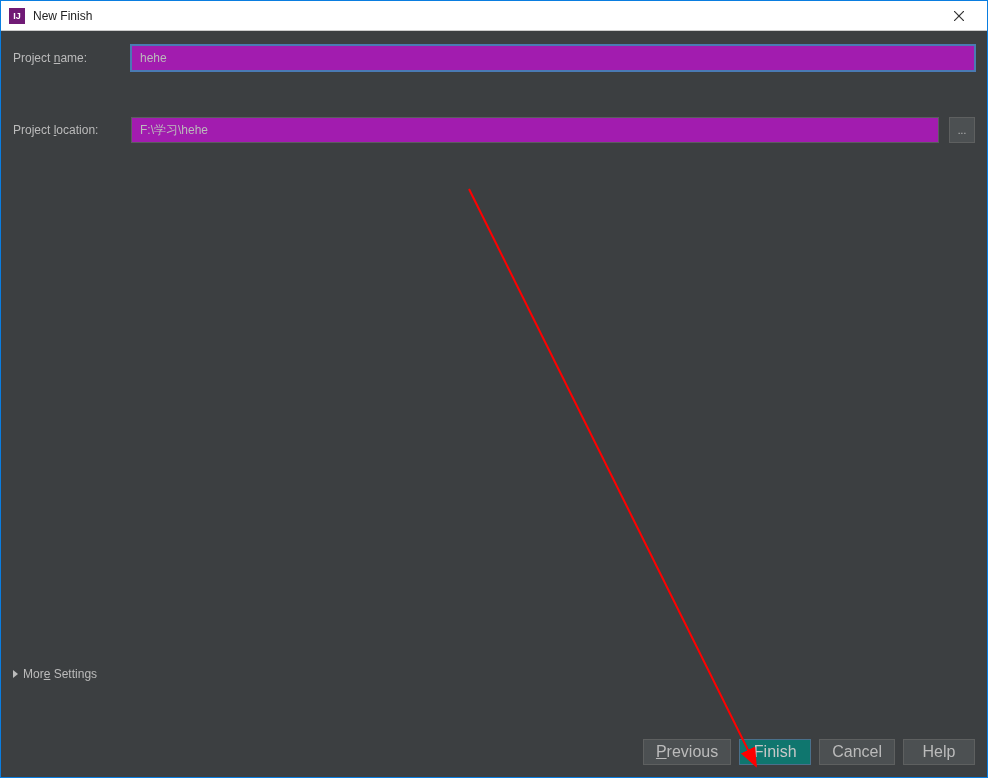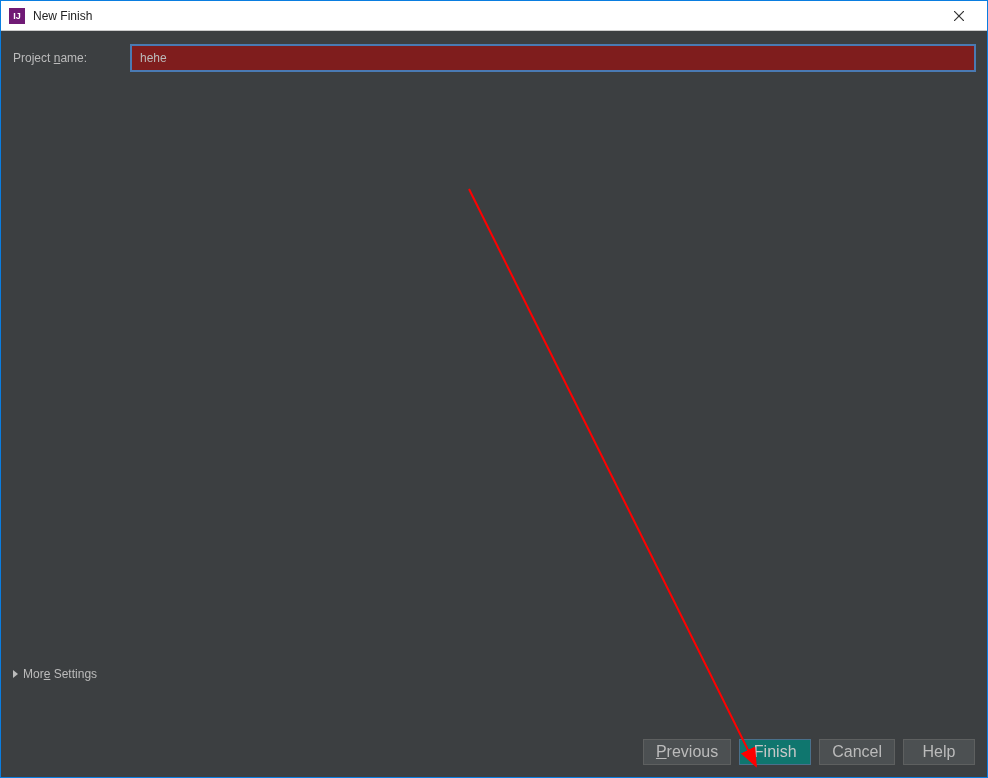--- a/index.html
+++ b/index.html
@@ -77,21 +77,21 @@
       font-size: 12px;
       width: 108px;
       flex-shrink: 0;
     }
     .underline {
       text-decoration: underline;
     }
     .text-input {
       flex: 1;
       height: 26px;
-      background: #7f1d1d;
+      background: #a21caf;
       border: 1px solid #5a5d5e;
       color: #bbbbbb;
       padding: 12px 8px;
       font-size: 12px;
       outline: none;
     }
     .text-input.focused {
       border: 1px solid #4a7ab3;
       box-shadow: 0 0 0 1px #4a7ab3;
     }
@@ -184,20 +184,27 @@
   </div>
 
   <div class="content-area">
     <div class="form-row">
       <div class="form-label">
         <span>Project </span><span class="underline">n</span><span>ame:</span>
       </div>
       <input type="text" class="text-input focused" value="hehe" style="">
     </div>
 
+    <div class="form-row">
+      <div class="form-label">
+        <span>Project </span><span class="underline">l</span><span>ocation:</span>
+      </div>
+      <input type="text" class="text-input" value="F:\学习\hehe" style="">
+      <div class="browse-btn">...</div>
+    </div>
 
     <div class="spacer"></div>
 
     <div class="more-settings">
       <div class="triangle-right"></div>
       <span><span>Mor</span><span class="underline">e</span><span> Settings</span></span>
     </div>
 
     <div class="button-bar">
       <div class="btn">

